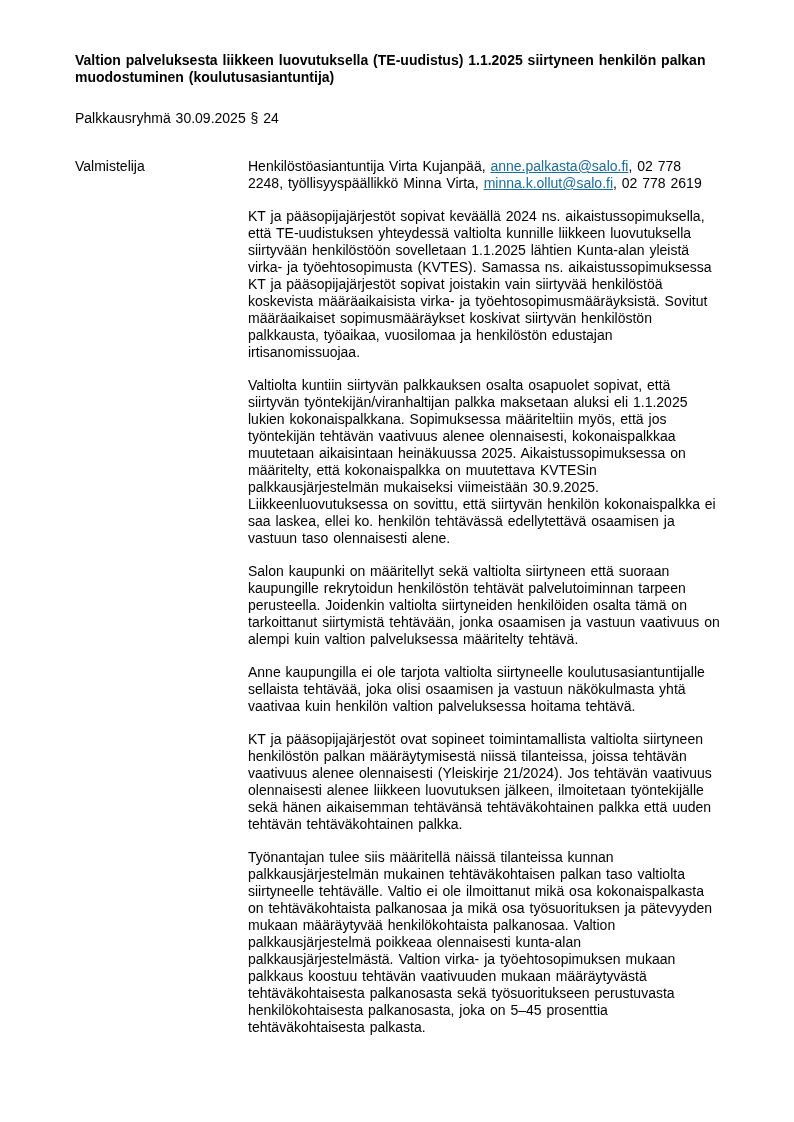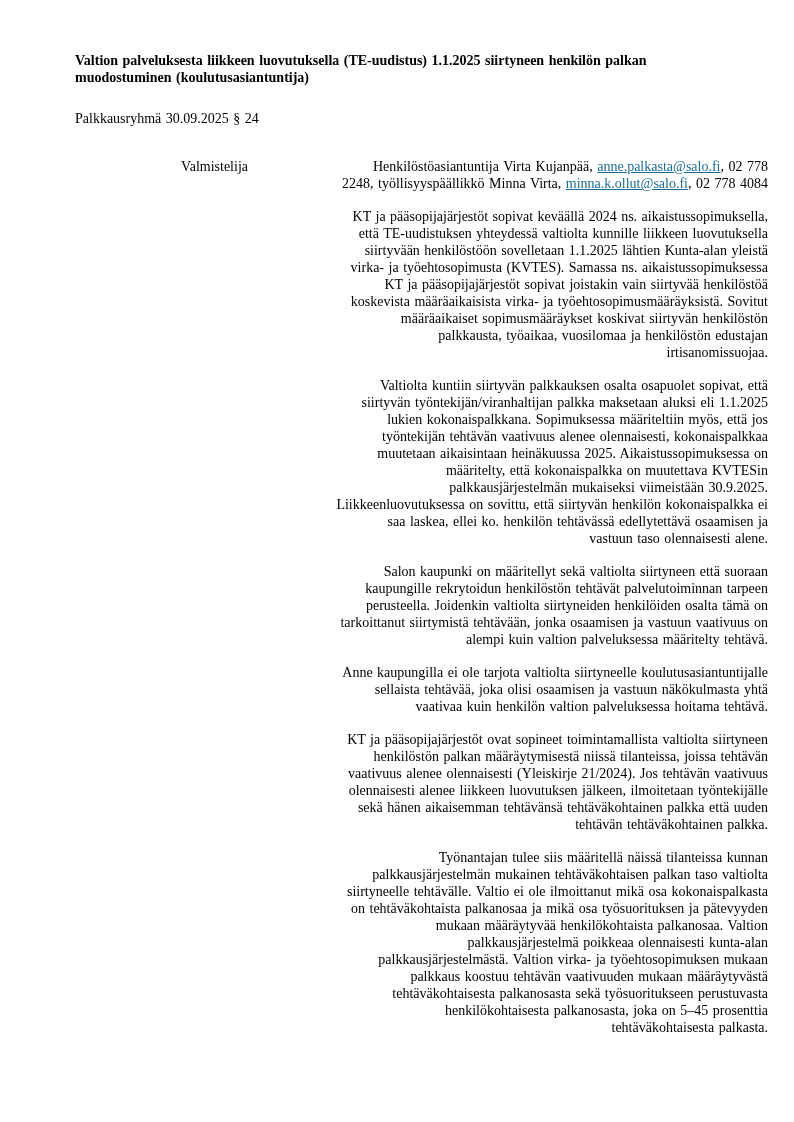--- a/index.html
+++ b/index.html
@@ -7,40 +7,39 @@
     padding: 0;
     background: #ffffff;
   }
   .page {
     position: relative;
     width: 794px;
     height: 1122px;
     background: #ffffff;
     box-sizing: border-box;
     padding: 52px 56px 0 75px;
-    font-family: Liberation Serif, serif;
+    font-family: Liberation Sans, sans-serif;
     font-size: 14px;
     line-height: 17px;
     color: #000000;
     overflow: hidden;
     word-spacing: 1px;
   }
   .doc-title {
     font-weight: bold;
     white-space: pre-line;
     width: 690px;
     margin: 0 0 24px 0;
   }
   .section-line {
     margin: 16px 0 31px 0;
   }
   .content-row {
     display: flex;
     align-items: flex-start;
-    text-align: right;
   }
   .label-col {
     flex: 0 0 173px;
     width: 173px;
   }
   .body-col {
     width: 520px;
     flex: 0 0 520px;
   }
   .body-col p {
@@ -66,21 +65,21 @@
 
   <div class="section-line">Palkkausryhmä 30.09.2025 § 24</div>
 
   <div class="content-row">
 
     <div class="label-col">Valmistelija</div>
 
     <div class="body-col">
 
       <p class="first"><span>Henkilöstöasiantuntija Virta Kujanpää, </span><a class="email-link">anne.palkasta@salo.fi</a><span>, 02 778
-2248, työllisyyspäällikkö Minna Virta, </span><a class="email-link">minna.k.ollut@salo.fi</a><span>, 02 778 4084</span></p>
+2248, työllisyyspäällikkö Minna Virta, </span><a class="email-link">minna.k.ollut@salo.fi</a><span>, 02 778 2619</span></p>
 
       <p>KT ja pääsopijajärjestöt sopivat keväällä 2024 ns. aikaistussopimuksella,
 että TE-uudistuksen yhteydessä valtiolta kunnille liikkeen luovutuksella
 siirtyvään henkilöstöön sovelletaan 1.1.2025 lähtien Kunta-alan yleistä
 virka- ja työehtosopimusta (KVTES). Samassa ns. aikaistussopimuksessa
 KT ja pääsopijajärjestöt sopivat joistakin vain siirtyvää henkilöstöä
 koskevista määräaikaisista virka- ja työehtosopimusmääräyksistä. Sovitut
 määräaikaiset sopimusmääräykset koskivat siirtyvän henkilöstön
 palkkausta, työaikaa, vuosilomaa ja henkilöstön edustajan
 irtisanomissuojaa.</p>

